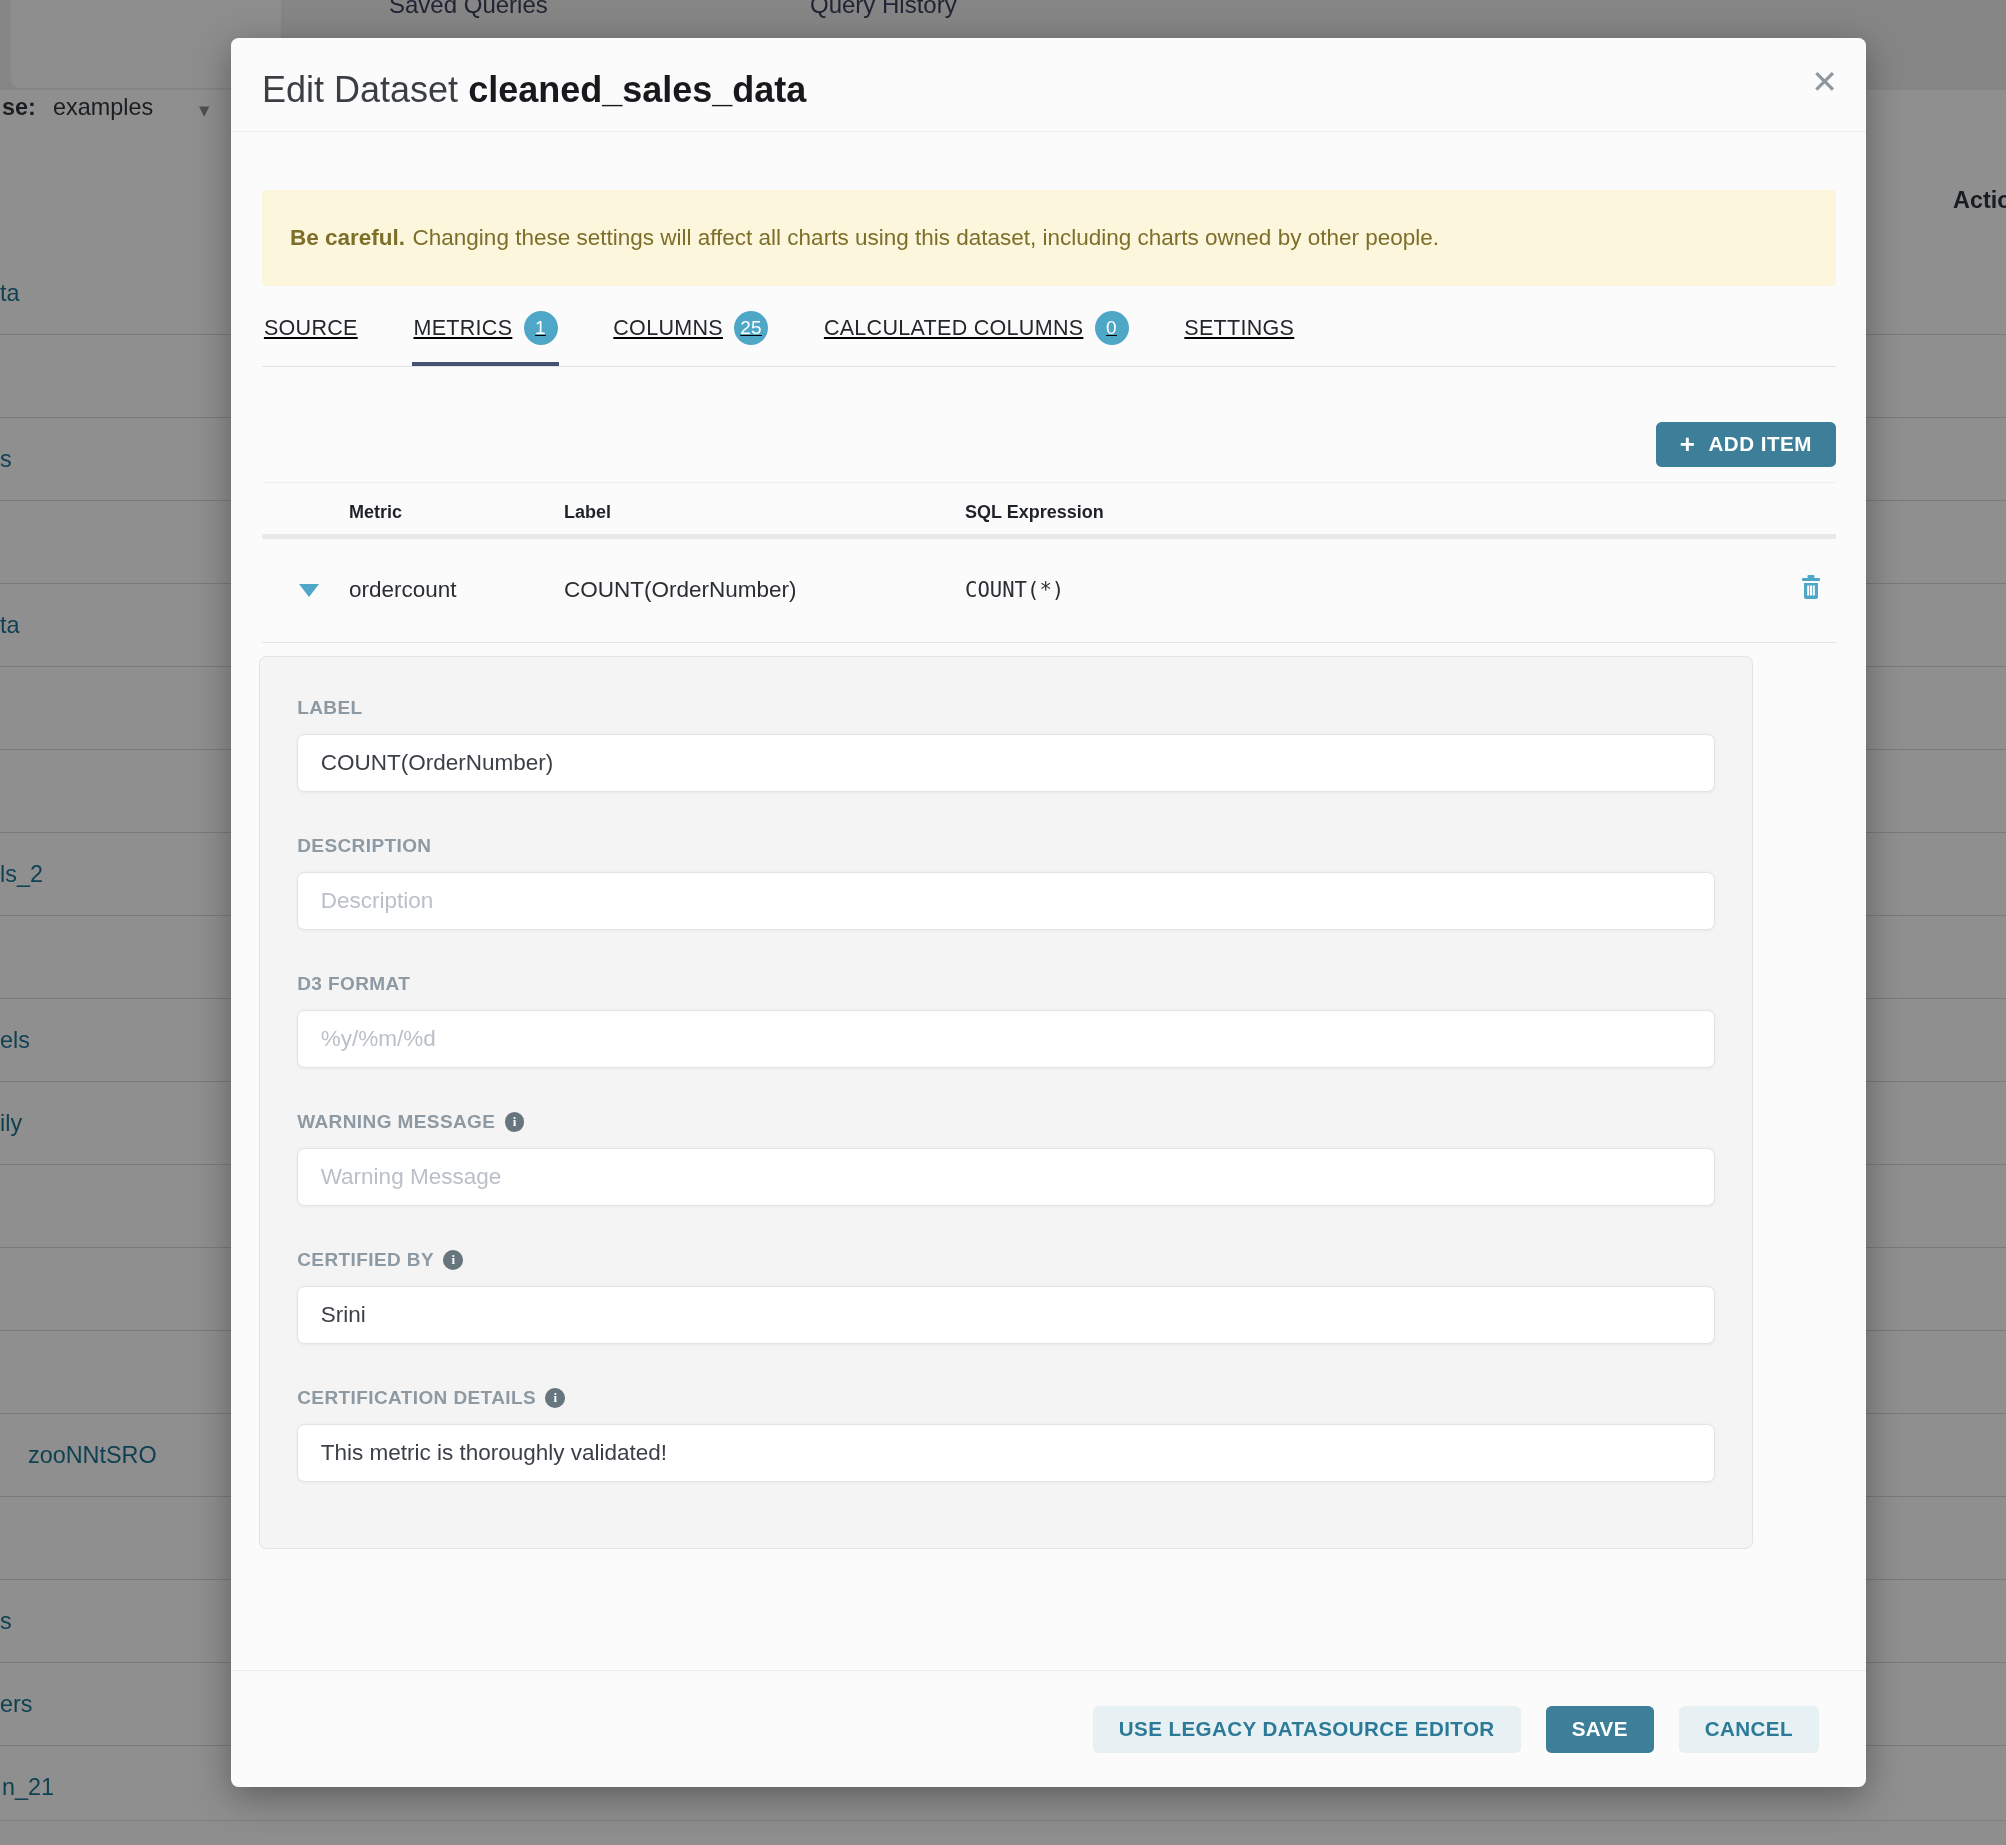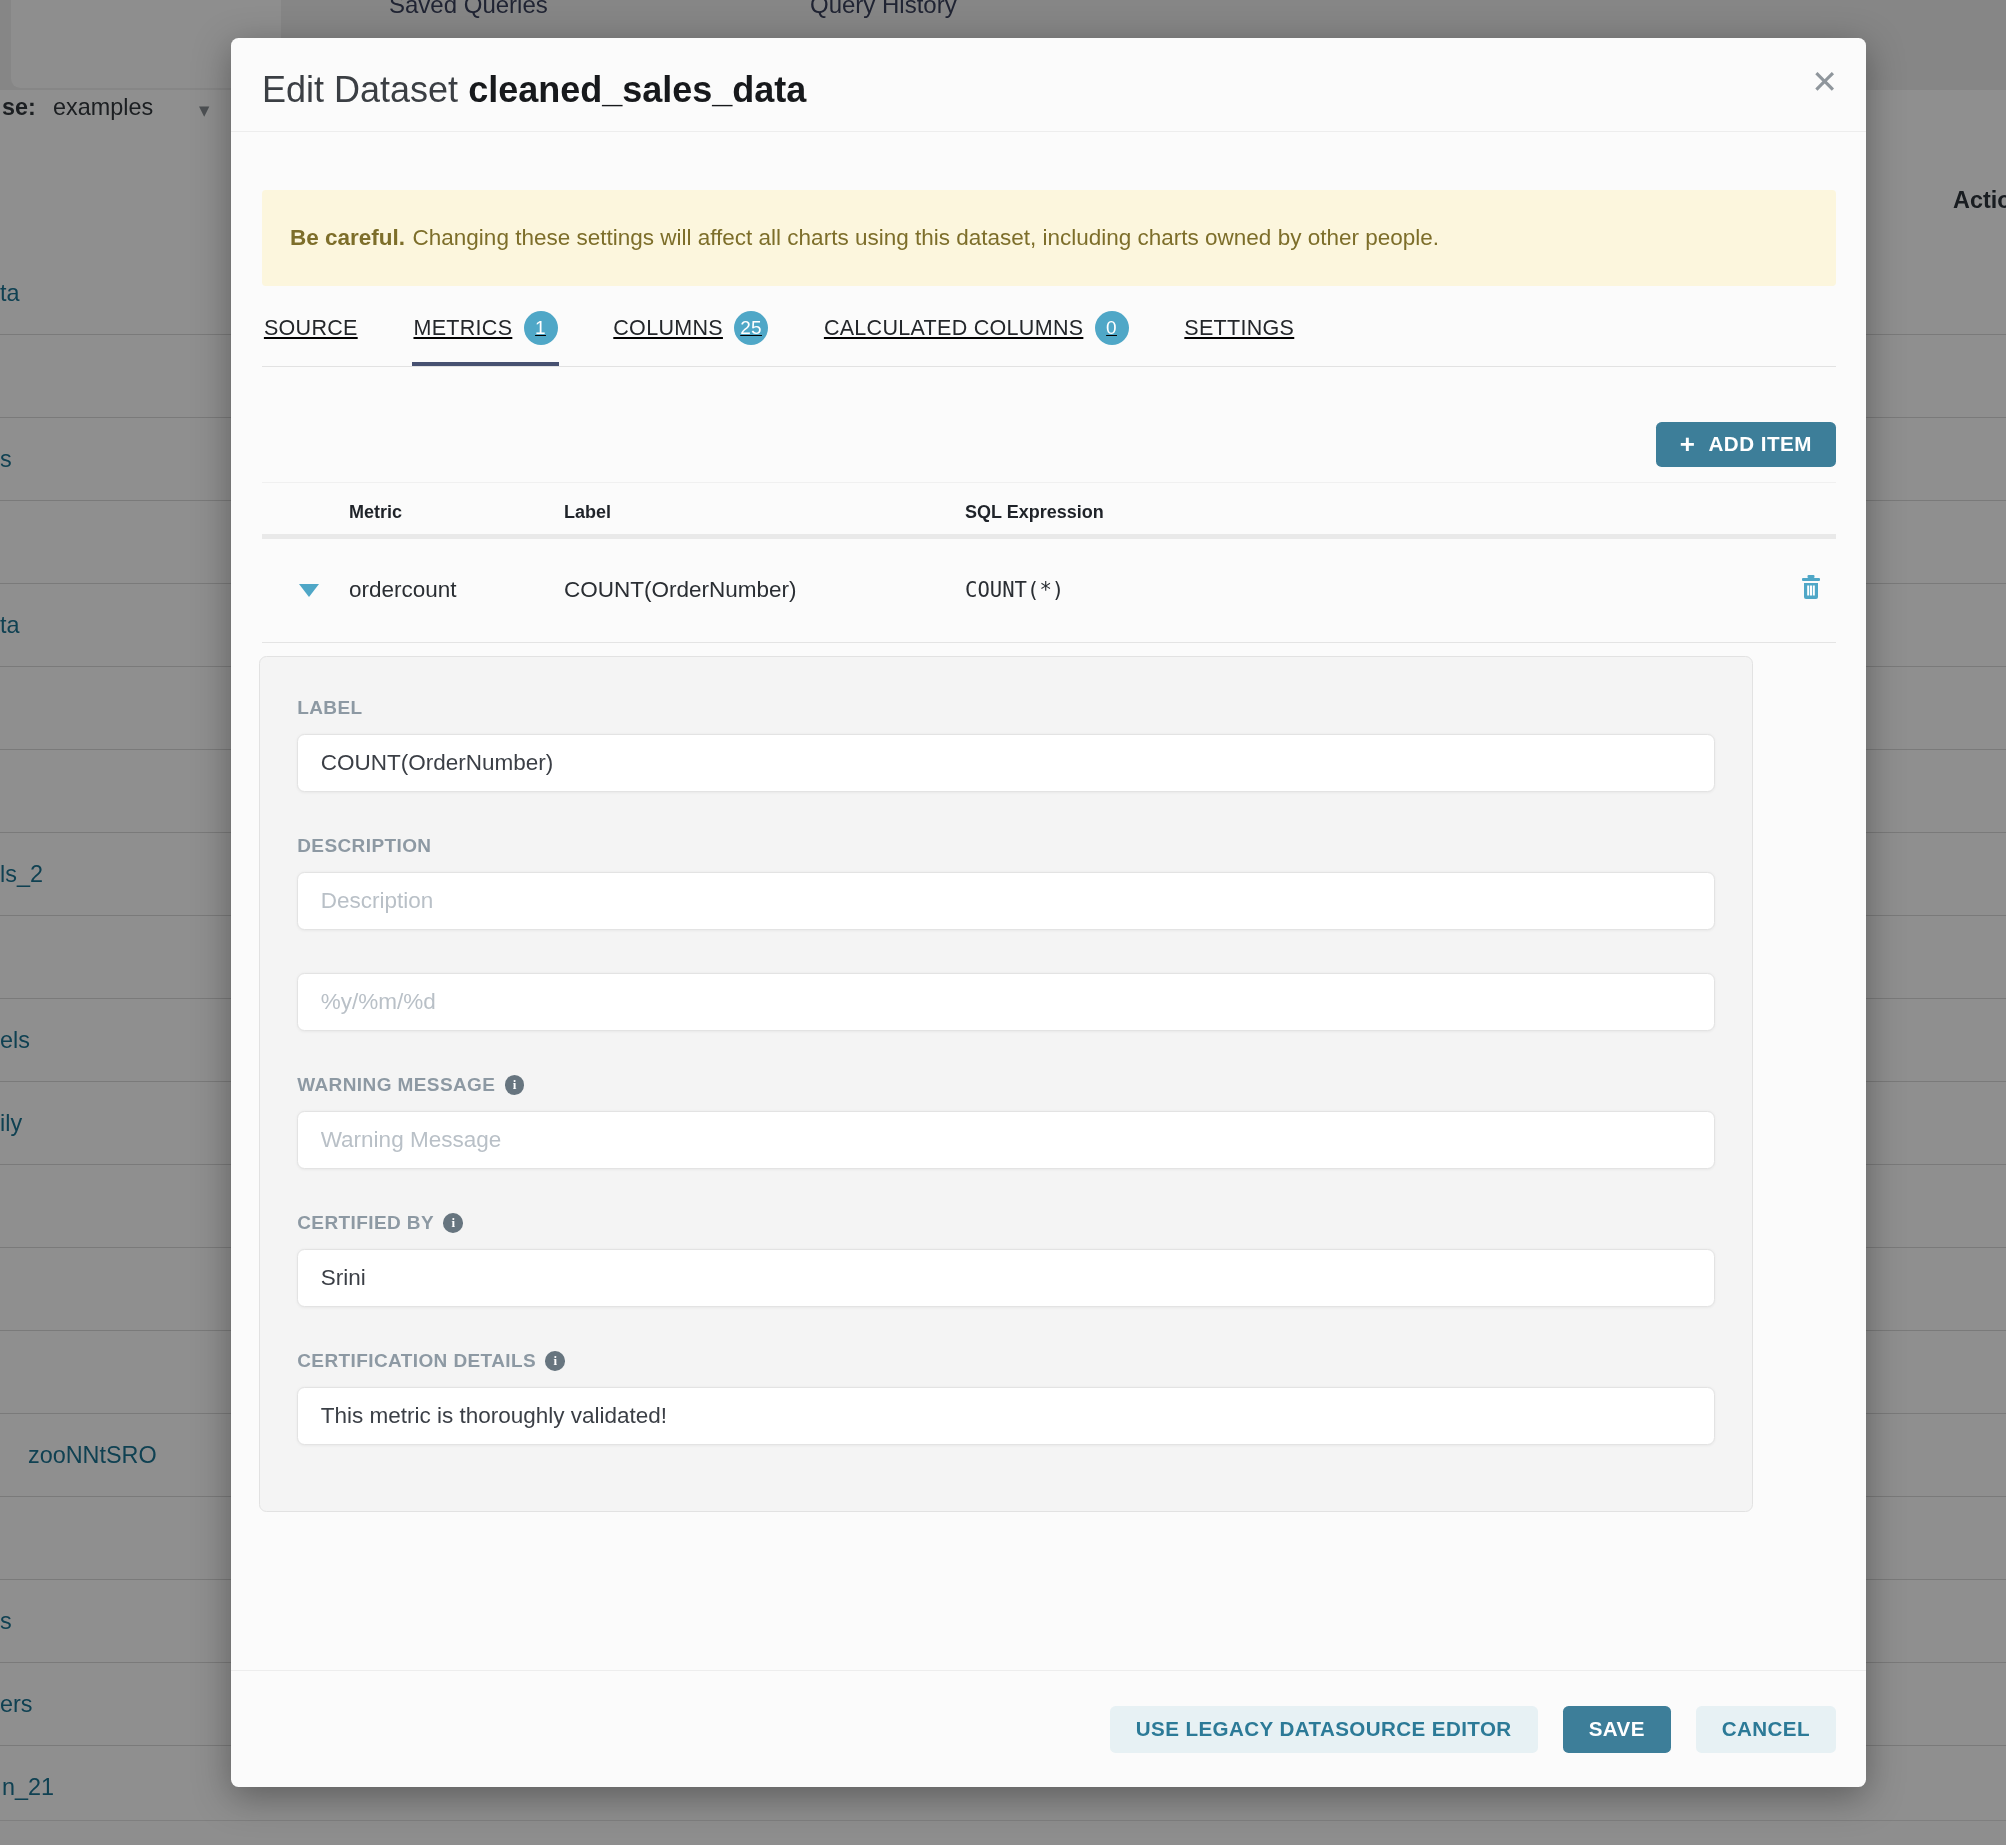--- a/index.html
+++ b/index.html
@@ -70,21 +70,21 @@
   .field-label-row{display:flex;align-items:center;gap:9.4px;margin-bottom:15px;}
   .field-label{font-size:19px;font-weight:700;color:#8d99a3;letter-spacing:0.4px;}
   .info-icon{width:19.7px;height:19.7px;border-radius:50%;background:#67757f;color:#fff;
     font-size:13px;font-weight:700;display:flex;align-items:center;justify-content:center;font-family:"Liberation Serif",serif;}
   .field input{width:100%;height:58px;box-sizing:border-box;border:0.9px solid #e3e3e3;border-radius:7.5px;
     background:#fff;box-shadow:0 0.9px 2.8px rgba(0,0,0,0.05);padding:0 22.5px;
     font-family:inherit;font-size:22.5px;color:#3b3f46;outline:none;}
   .field input::placeholder{color:#b9c0c7;}
   
   .modal-footer{position:absolute;left:0;bottom:0;width:100%;height:117px;border-top:0.9px solid #ededed;
-    box-sizing:border-box;display:flex;align-items:center;justify-content:flex-end;gap:25px;padding-right:30px;}
+    box-sizing:border-box;display:flex;align-items:center;justify-content:flex-end;gap:25px;padding-right:47px;}
   .btn{height:47px;border:none;border-radius:5.6px;font-family:inherit;font-size:20.6px;font-weight:700;
     letter-spacing:0.4px;padding:0 26px;cursor:pointer;}
   .btn-light{background:#e7f1f4;color:#2c7a97;}
   .btn-primary{background:#3d7e99;color:#fff;}
 </style>
 </head>
 <body>
 
 <div class="backdrop">
   <div class="nav-strip">
@@ -214,21 +214,23 @@
         </div>
       </div>
 
     <div class="well" id="editor-well">
         <div class="field"><div class="field-label-row">
             <span class="field-label">LABEL</span>
           </div><input type="text" value="COUNT(OrderNumber)" style=""></div>
         <div class="field"><div class="field-label-row">
             <span class="field-label">DESCRIPTION</span>
           </div><input type="text" placeholder="Description" style=""></div>
-        <div class="field"><input type="text" placeholder="%y/%m/%d" style=""></div>
+        <div class="field"><div class="field-label-row">
+            <span class="field-label">D3 FORMAT</span>
+          </div><input type="text" placeholder="%y/%m/%d" style=""></div>
         <div class="field"><div class="field-label-row">
             <span class="field-label">WARNING MESSAGE</span>
             <span class="info-icon">i</span>
           </div><input type="text" placeholder="Warning Message" style=""></div>
         <div class="field"><div class="field-label-row">
             <span class="field-label">CERTIFIED BY</span>
             <span class="info-icon">i</span>
           </div><input type="text" value="Srini" style=""></div>
         <div class="field"><div class="field-label-row">
             <span class="field-label">CERTIFICATION DETAILS</span>

